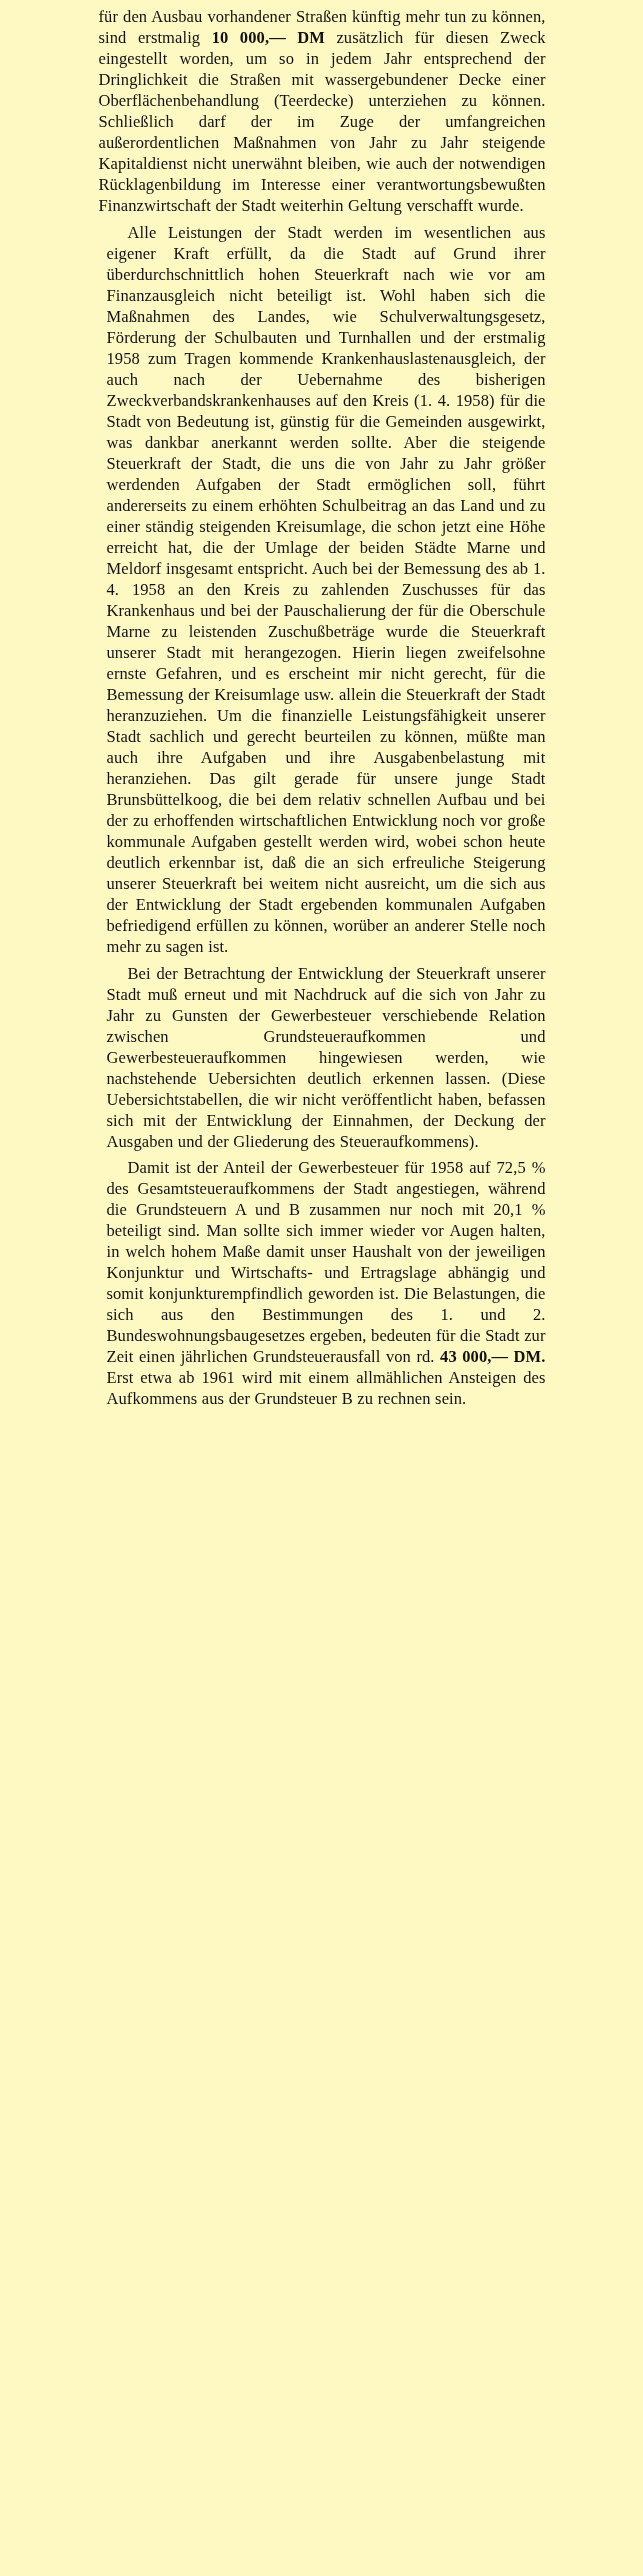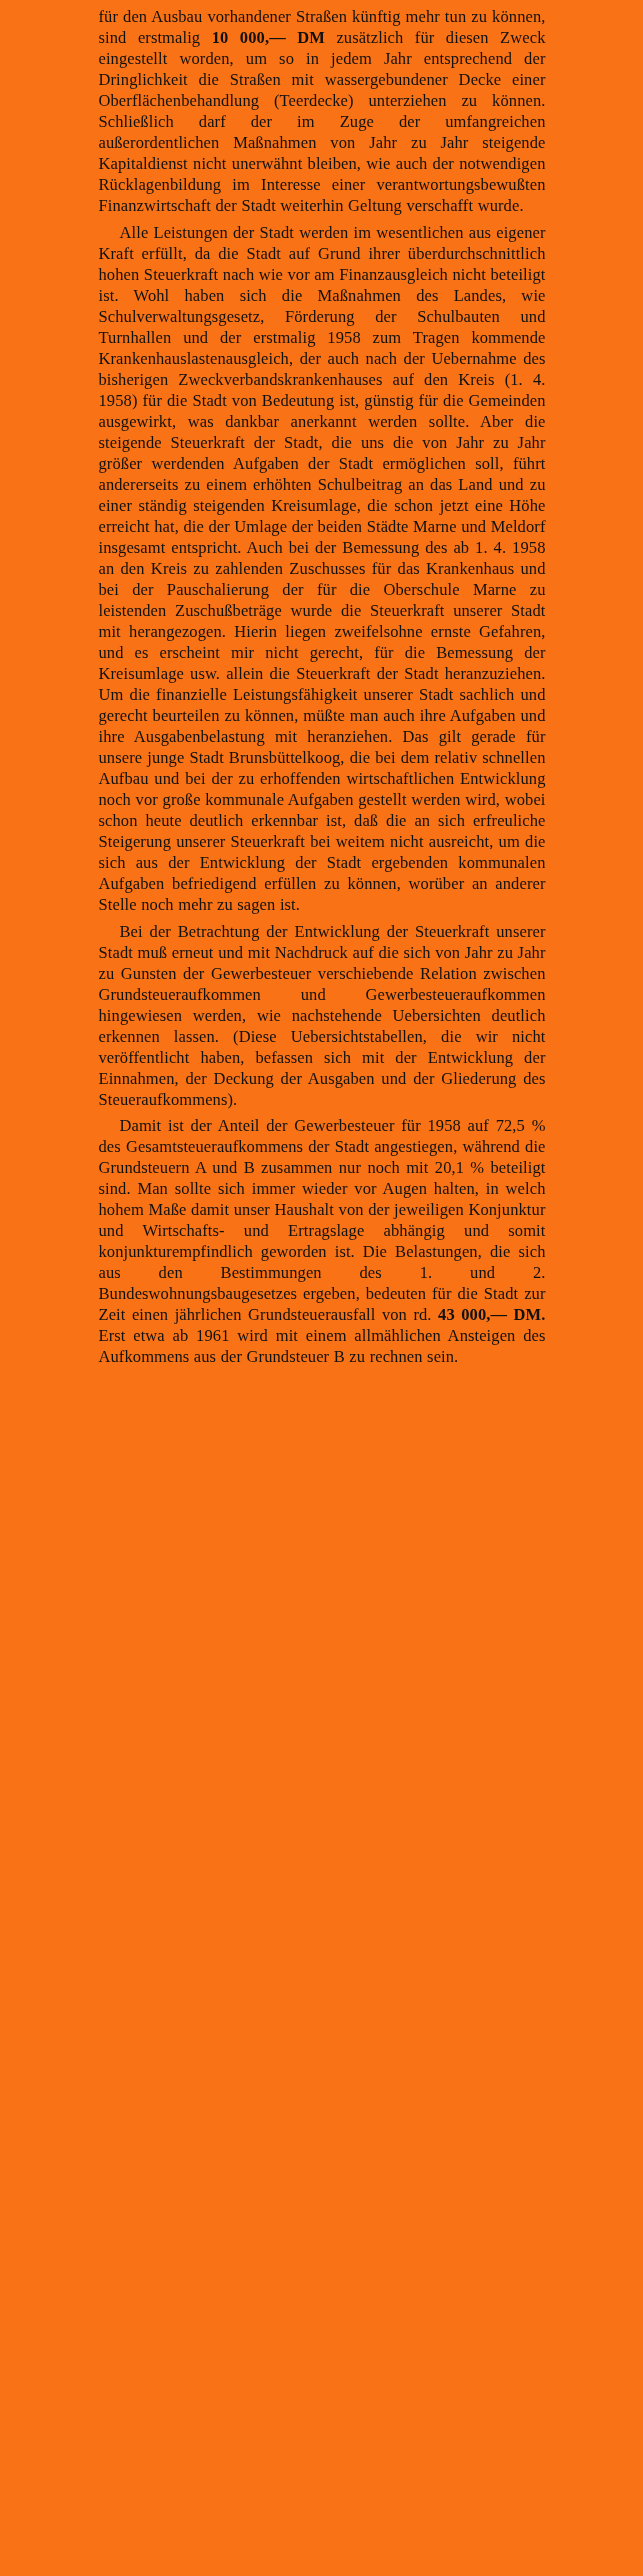--- a/index.html
+++ b/index.html
@@ -8,21 +8,21 @@
     background: #ffffff;
   }
   body {
     width: 644px;
     font-family: "Liberation Serif", serif;
   }
   #page {
     position: relative;
     width: 644px;
     min-height: 2576px;
-    background: #f97316;
+    background: #fef9c3;
     padding: 0;
     box-sizing: border-box;
   }
   .column {
     width: 447px;
     margin: 0 auto;
     padding-top: 6.4px;
     padding-bottom: 16px;
   }
   p.para {
@@ -31,20 +31,21 @@
     line-height: 21px;
     text-align: justify;
     text-justify: inter-word;
     color: #111111;
     letter-spacing: 0.1px;
     word-spacing: 0.3px;
     -webkit-font-smoothing: none;
   }
   p.para + p.para {
     margin-top: 5.6px;
+    margin-left: 8px;
   }
   p.indent {
     text-indent: 21px;
   }
   .b {
     font-weight: bold;
   }
 </style>
 </head>
 <body>

